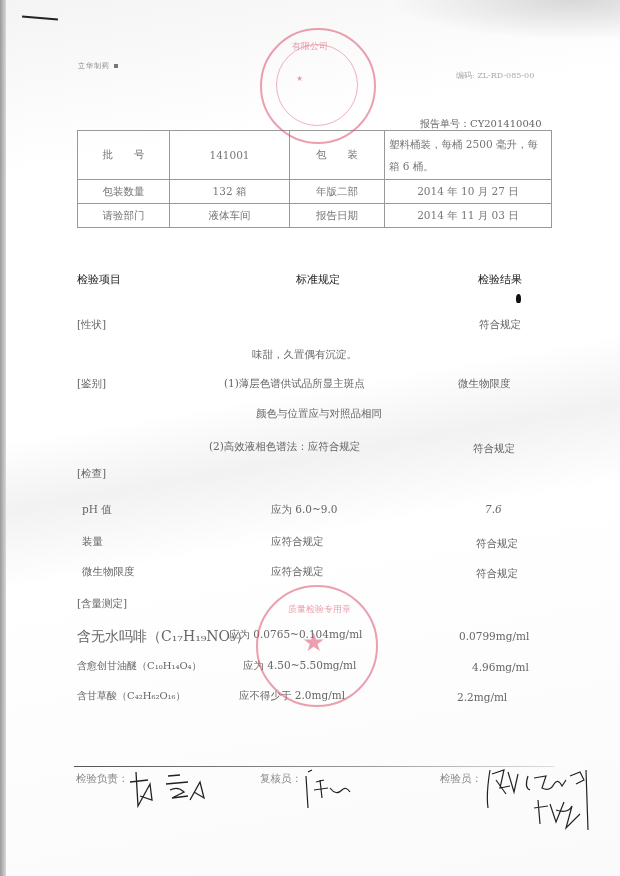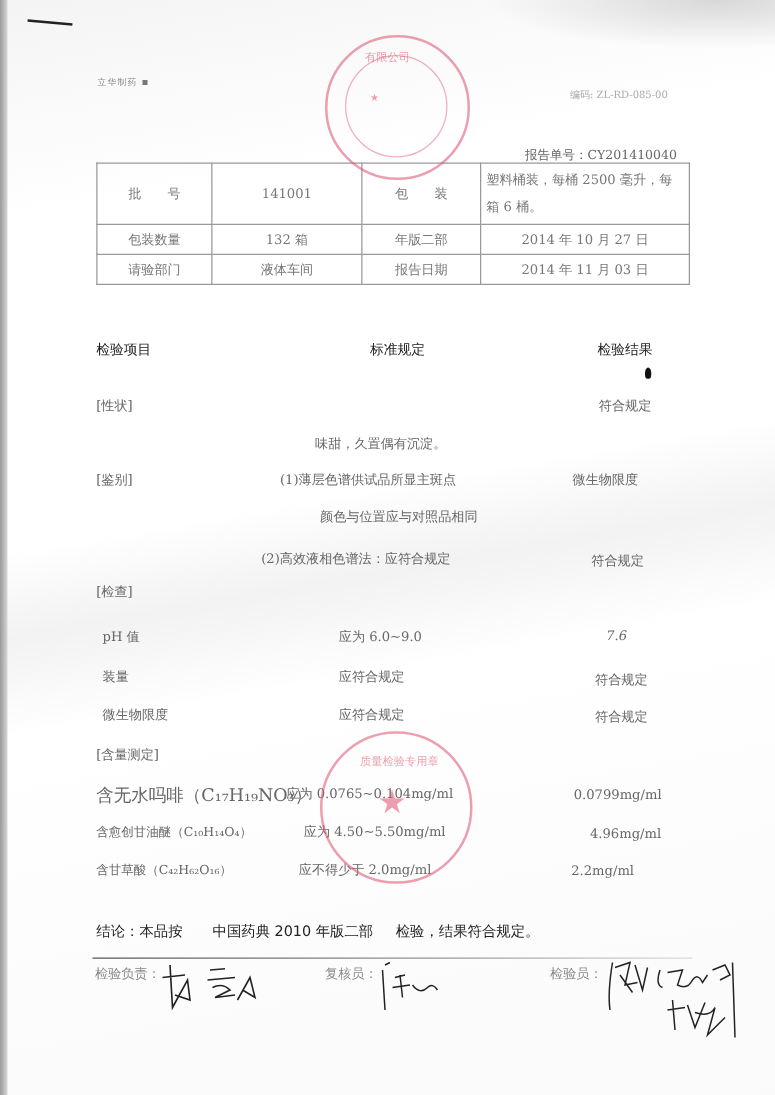--- a/index.html
+++ b/index.html
@@ -234,23 +234,20 @@
   <div class="t" style="left:459px; top:630px;">0.0799mg/ml</div>
 
   <div class="t" style="left:77px; top:659px; font-size:10px;">含愈创甘油醚（C₁₀H₁₄O₄）</div>
   <div class="t" style="left:243px; top:659px;">应为 4.50~5.50mg/ml</div>
   <div class="t" style="left:472px; top:661px;">4.96mg/ml</div>
 
   <div class="t" style="left:77px; top:689px; font-size:10px;">含甘草酸（C₄₂H₆₂O₁₆）</div>
   <div class="t" style="left:239px; top:689px;">应不得少于 2.0mg/ml</div>
   <div class="t" style="left:457px; top:691px;">2.2mg/ml</div>
 
-  <div class="conclusion">
-    <span>结论：本品按</span><span style="display:inline-block;width:24px;"></span><span>中国药典 2010 年版二部</span><span style="display:inline-block;width:18px;"></span><span>检验，结果符合规定。</span>
-  </div>
   <div class="sep-line"></div>
 
   <div class="sig-label" style="left:76px;">检验负责：</div>
   <svg class="sig" style="left:128px; top:770px;" width="90" height="40" viewBox="0 0 90 40">
     <path d="M2 12 L20 10 M8 2 L10 36 L22 14 L24 30 L12 26" stroke="#222" stroke-width="1.3" fill="none"></path>
     <path d="M40 6 L52 5 M38 14 L60 12 M42 20 Q50 16 56 22 L44 28 L60 26 M62 30 L72 12 L76 28 L66 22" stroke="#222" stroke-width="1.3" fill="none"></path>
   </svg>
 
   <div class="sig-label" style="left:260px;">复核员：</div>
   <svg class="sig" style="left:302px; top:768px;" width="60" height="44" viewBox="0 0 60 44">

